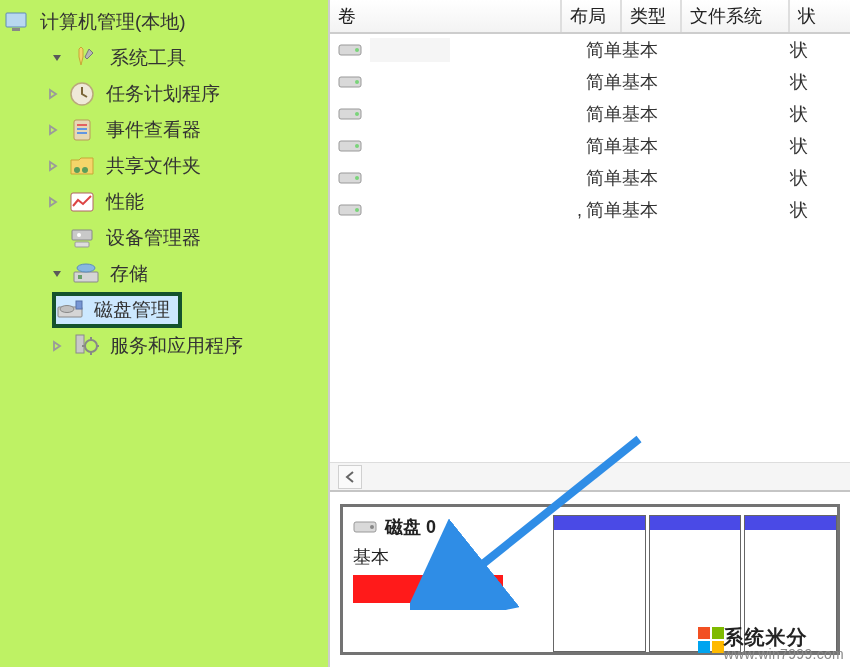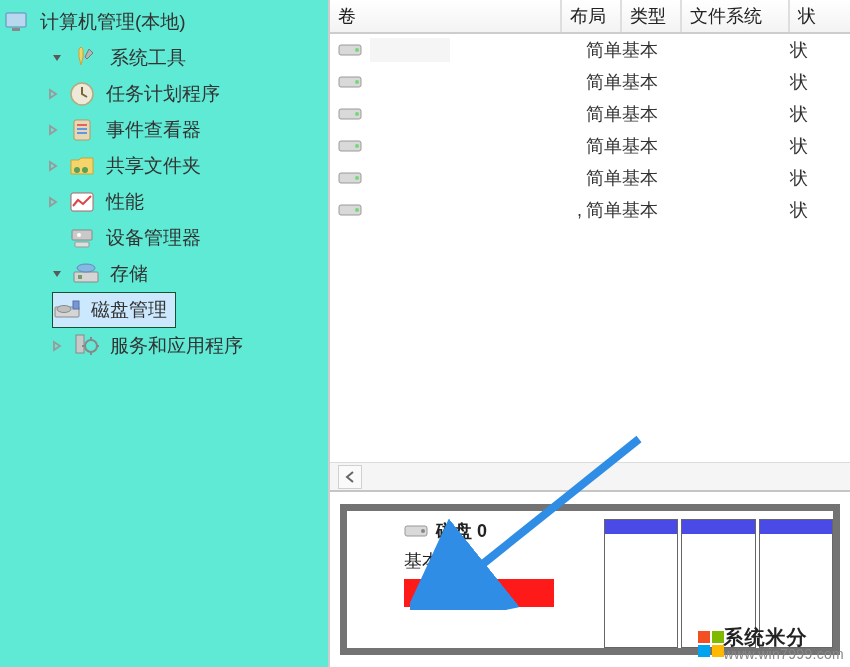--- a/index.html
+++ b/index.html
@@ -12,39 +12,39 @@
       overflow: hidden;
       position: relative;
     }
     .container {
       display: flex;
       width: 100%;
       height: 100%;
     }
     .sidebar {
       width: 330px;
-      background: #5eead4;
+      background: #bef264;
       border-right: 2px solid #cdcdcd;
       padding-top: 4px;
     }
     .tree-item {
       display: flex;
       align-items: center;
       height: 36px;
       font-size: 19px;
       color: #333;
       cursor: pointer;
       user-select: none;
     }
     .tree-item.root { padding-left: 2px; }
     .tree-item.level1 { padding-left: 6px; margin-left: 42px; }
     .tree-item.level2 { padding-left: 44px; }
     .tree-item.selected {
       background: #cce8ff;
-      border: 1px solid #14532d;
+      border: 4px solid #14532d;
     }
     .tree-item.selected-wrap {
       display: inline-flex;
       align-items: center;
       padding: 0 8px 0 0;
       margin-left: 52px;
     }
     .expand {
       width: 18px;
       height: 18px;
@@ -144,22 +144,21 @@
     .disk-panel {
       flex: 1;
       background: #fff;
       padding: 12px 10px;
       display: flex;
       position: relative;
     }
     .disk-panel-inner {
       display: flex;
       width: 100%;
-      border: 7px solid #737373;
-      padding-left: 47px;
+      border: 3px solid #737373;
     }
     .disk-info {
       width: 210px;
       padding: 8px 10px 0 10px;
     }
     .disk-title {
       display: flex;
       align-items: center;
       font-size: 18px;
       font-weight: bold;
@@ -204,21 +203,21 @@
       left: 410px;
       top: 430px;
       pointer-events: none;
       z-index: 5;
     }
     .watermark {
       position: absolute;
       right: 6px;
       bottom: 6px;
       display: flex;
-      align-items: center;
+      align-items: flex-start;
       z-index: 10;
     }
     .wm-logo {
       display: grid;
       grid-template-columns: 12px 12px;
       grid-template-rows: 12px 12px;
       gap: 2px;
     }
     .wm-logo div:nth-child(1){background:#f25022;}
     .wm-logo div:nth-child(2){background:#7fba00;}

